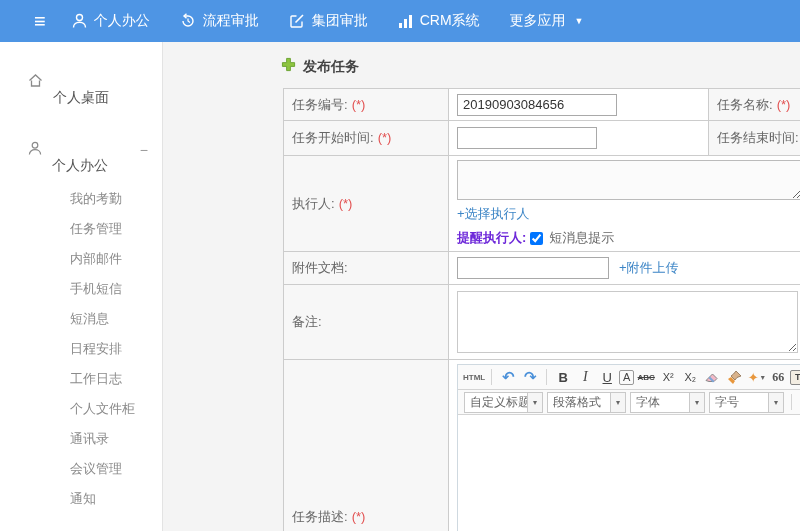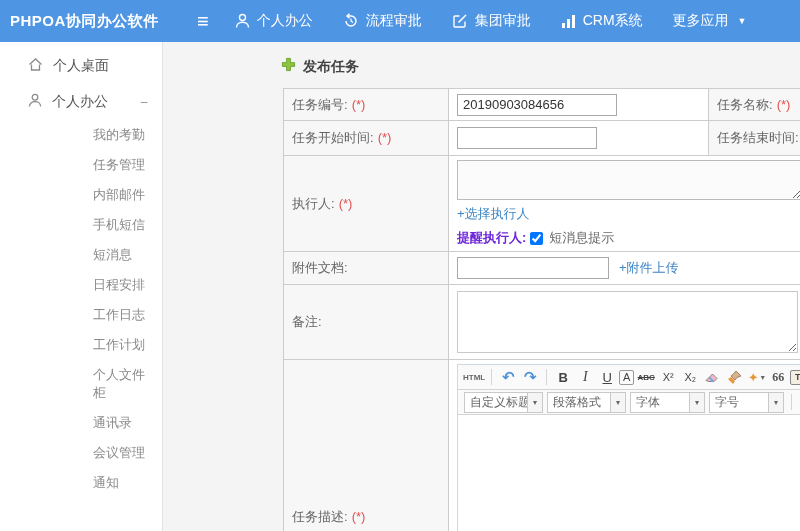--- a/index.html
+++ b/index.html
@@ -15,23 +15,23 @@
   .nav-item svg { display:block; }
   .more-caret { font-size:9px; margin-left:2px; }
 
   
   .main { display:flex; height:489px; }
   .sidebar { width:163px; flex:none; background:#fff; border-right:1px solid #e3e3e3; padding-top:6px; overflow:hidden; }
   .content { flex:1; background:#f4f4f4; overflow:hidden; position:relative; }
 
   
   .side-top { display:flex; align-items:center; gap:10px; padding:9px 14px 9px 28px; font-size:14px; color:#555; cursor:pointer; }
-  .side-top .grow { flex:1; }
+  .side-top .grow { flex:1;margin-top:32px; }
   .toggle { color:#999; font-size:14px; }
-  .side-sub { display:flex; align-items:flex-start; padding:6px 14px 6px 70px; font-size:13px; color:#8a8a8a; cursor:pointer;margin-left:23px; }
+  .side-sub { display:flex; align-items:flex-start; padding:6px 14px 6px 70px; font-size:13px; color:#8a8a8a; cursor:pointer; }
   .side-sub .grow { flex:1; }
   .side-icon { color:#8a8a8a; }
 
   
   .page-header { display:flex; align-items:center; gap:7px; padding:15px 0 12px 118px; }
   .page-title { font-size:14px; font-weight:bold; color:#444; }
 
   
   .form-wrap { margin-left:120px; width:1100px; }
   table.form { border-collapse:collapse; table-layout:fixed; width:1100px; background:#fff; }
@@ -86,21 +86,20 @@
   .sel-title .sel-label { width:62px; }
   .sel-para  .sel-label { width:62px; }
   .sel-font  .sel-label { width:58px; }
   .sel-size  .sel-label { width:58px; }
   .editor-body { height:253px; background:#fff; }
 </style>
 </head>
 <body>
 
 <div class="topbar">
-  <div class="logo">PHPOA协同办公软件</div>
   <div class="hamburger">≡</div>
   <div class="nav">
     <div class="nav-item">
       <span>
           <svg width="15" height="16" viewBox="0 0 15 16">
             <circle cx="7.5" cy="4.5" r="3" fill="none" stroke="#fff" stroke-width="1.4"></circle>
             <path d="M1.5 14.5c0-3.3 2.7-5.3 6-5.3s6 2 6 5.3" fill="none" stroke="#fff" stroke-width="1.4"></path>
           </svg>
         </span>
       <span>个人办公</span>
@@ -172,23 +171,20 @@
         <span class="grow">手机短信</span>
       </div>
     <div class="side-sub">
         <span class="grow">短消息</span>
       </div>
     <div class="side-sub">
         <span class="grow">日程安排</span>
       </div>
     <div class="side-sub">
         <span class="grow">工作日志</span>
-      </div>
-    <div class="side-sub">
-        <span class="grow">工作计划</span>
       </div>
     <div class="side-sub">
         <span class="grow">个人文件柜</span>
       </div>
     <div class="side-sub">
         <span class="grow">通讯录</span>
       </div>
     <div class="side-sub">
         <span class="grow">会议管理</span>
       </div>

